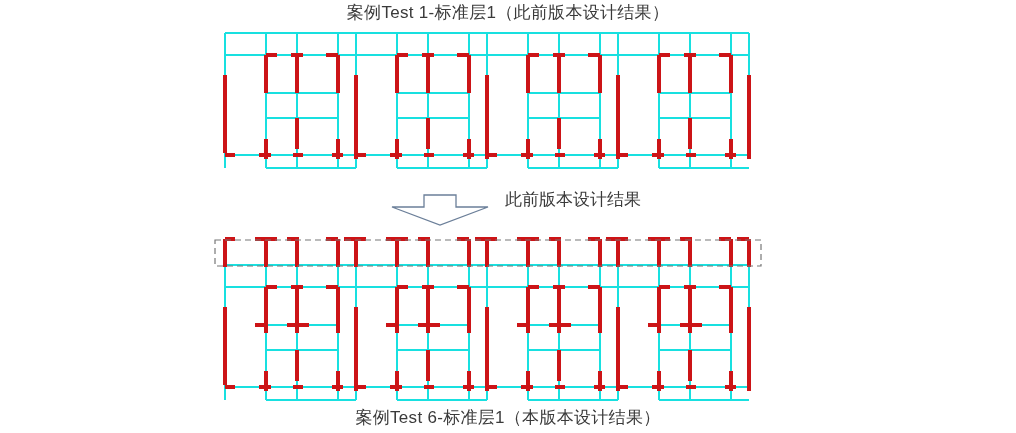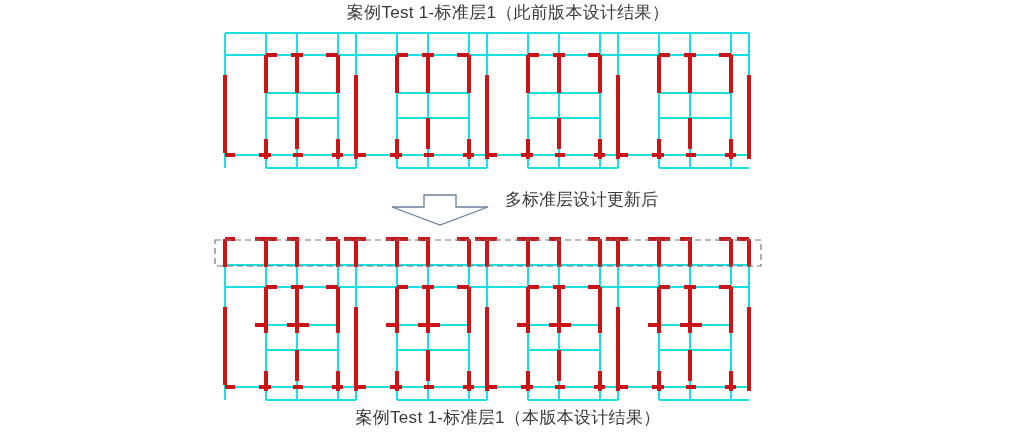--- a/index.html
+++ b/index.html
@@ -161,21 +161,21 @@
     </svg>
   </div>
 
   <div class="arrow">
     <svg width="104" height="34" viewBox="0 0 104 34">
       <polygon points="36,2 68,2 68,14 100,14 52,32 4,14 36,14" fill="#ffffff" stroke="#6b7f99" stroke-width="1.3" stroke-linejoin="miter"></polygon>
     </svg>
   </div>
 
   <div class="note">
-    <div>多标准层设计更新后</div>
+    <div>此前版本设计结果</div>
   </div>
 
   <div class="plan" id="plan-bottom">
     <svg width="1016" height="175" viewBox="0 0 1016 175">
       <g id="grid-bottom">
           <line x1="225" y1="33" x2="749" y2="33" stroke="#18e0e0" stroke-width="2.6" shape-rendering="crispEdges"></line>
           <line x1="225" y1="55" x2="749" y2="55" stroke="#18e0e0" stroke-width="2.6" shape-rendering="crispEdges"></line>
           <line x1="266" y1="93" x2="338" y2="93" stroke="#18e0e0" stroke-width="2.6" shape-rendering="crispEdges"></line>
           <line x1="266" y1="118" x2="338" y2="118" stroke="#18e0e0" stroke-width="2.6" shape-rendering="crispEdges"></line>
           <line x1="225" y1="155" x2="338" y2="155" stroke="#18e0e0" stroke-width="2.6" shape-rendering="crispEdges"></line>
@@ -341,15 +341,15 @@
           <line x1="731" y1="81" x2="731" y2="101" stroke="#cc1417" stroke-width="3.2" shape-rendering="crispEdges"></line>
           <line x1="680" y1="93" x2="702" y2="93" stroke="#cc1417" stroke-width="3.2" shape-rendering="crispEdges"></line>
           <line x1="648" y1="93" x2="660" y2="93" stroke="#cc1417" stroke-width="3.2" shape-rendering="crispEdges"></line>
           <line x1="225" y1="7" x2="225" y2="35" stroke="#cc1417" stroke-width="3.2" shape-rendering="crispEdges"></line>
           <line x1="749" y1="7" x2="749" y2="35" stroke="#cc1417" stroke-width="3.2" shape-rendering="crispEdges"></line>
         </g>
       <rect id="hl-box" fill="none" stroke="#777777" stroke-width="1.2" stroke-dasharray="6 4" x="215" y="8" width="546" height="26"></rect>
     </svg>
   </div>
 
-  <div class="title" id="title-bottom">案例Test 1-标准层1（本版本设计结果）</div>
+  <div class="title" id="title-bottom">案例Test 6-标准层1（本版本设计结果）</div>
 
 </div>
 
 </body></html>

